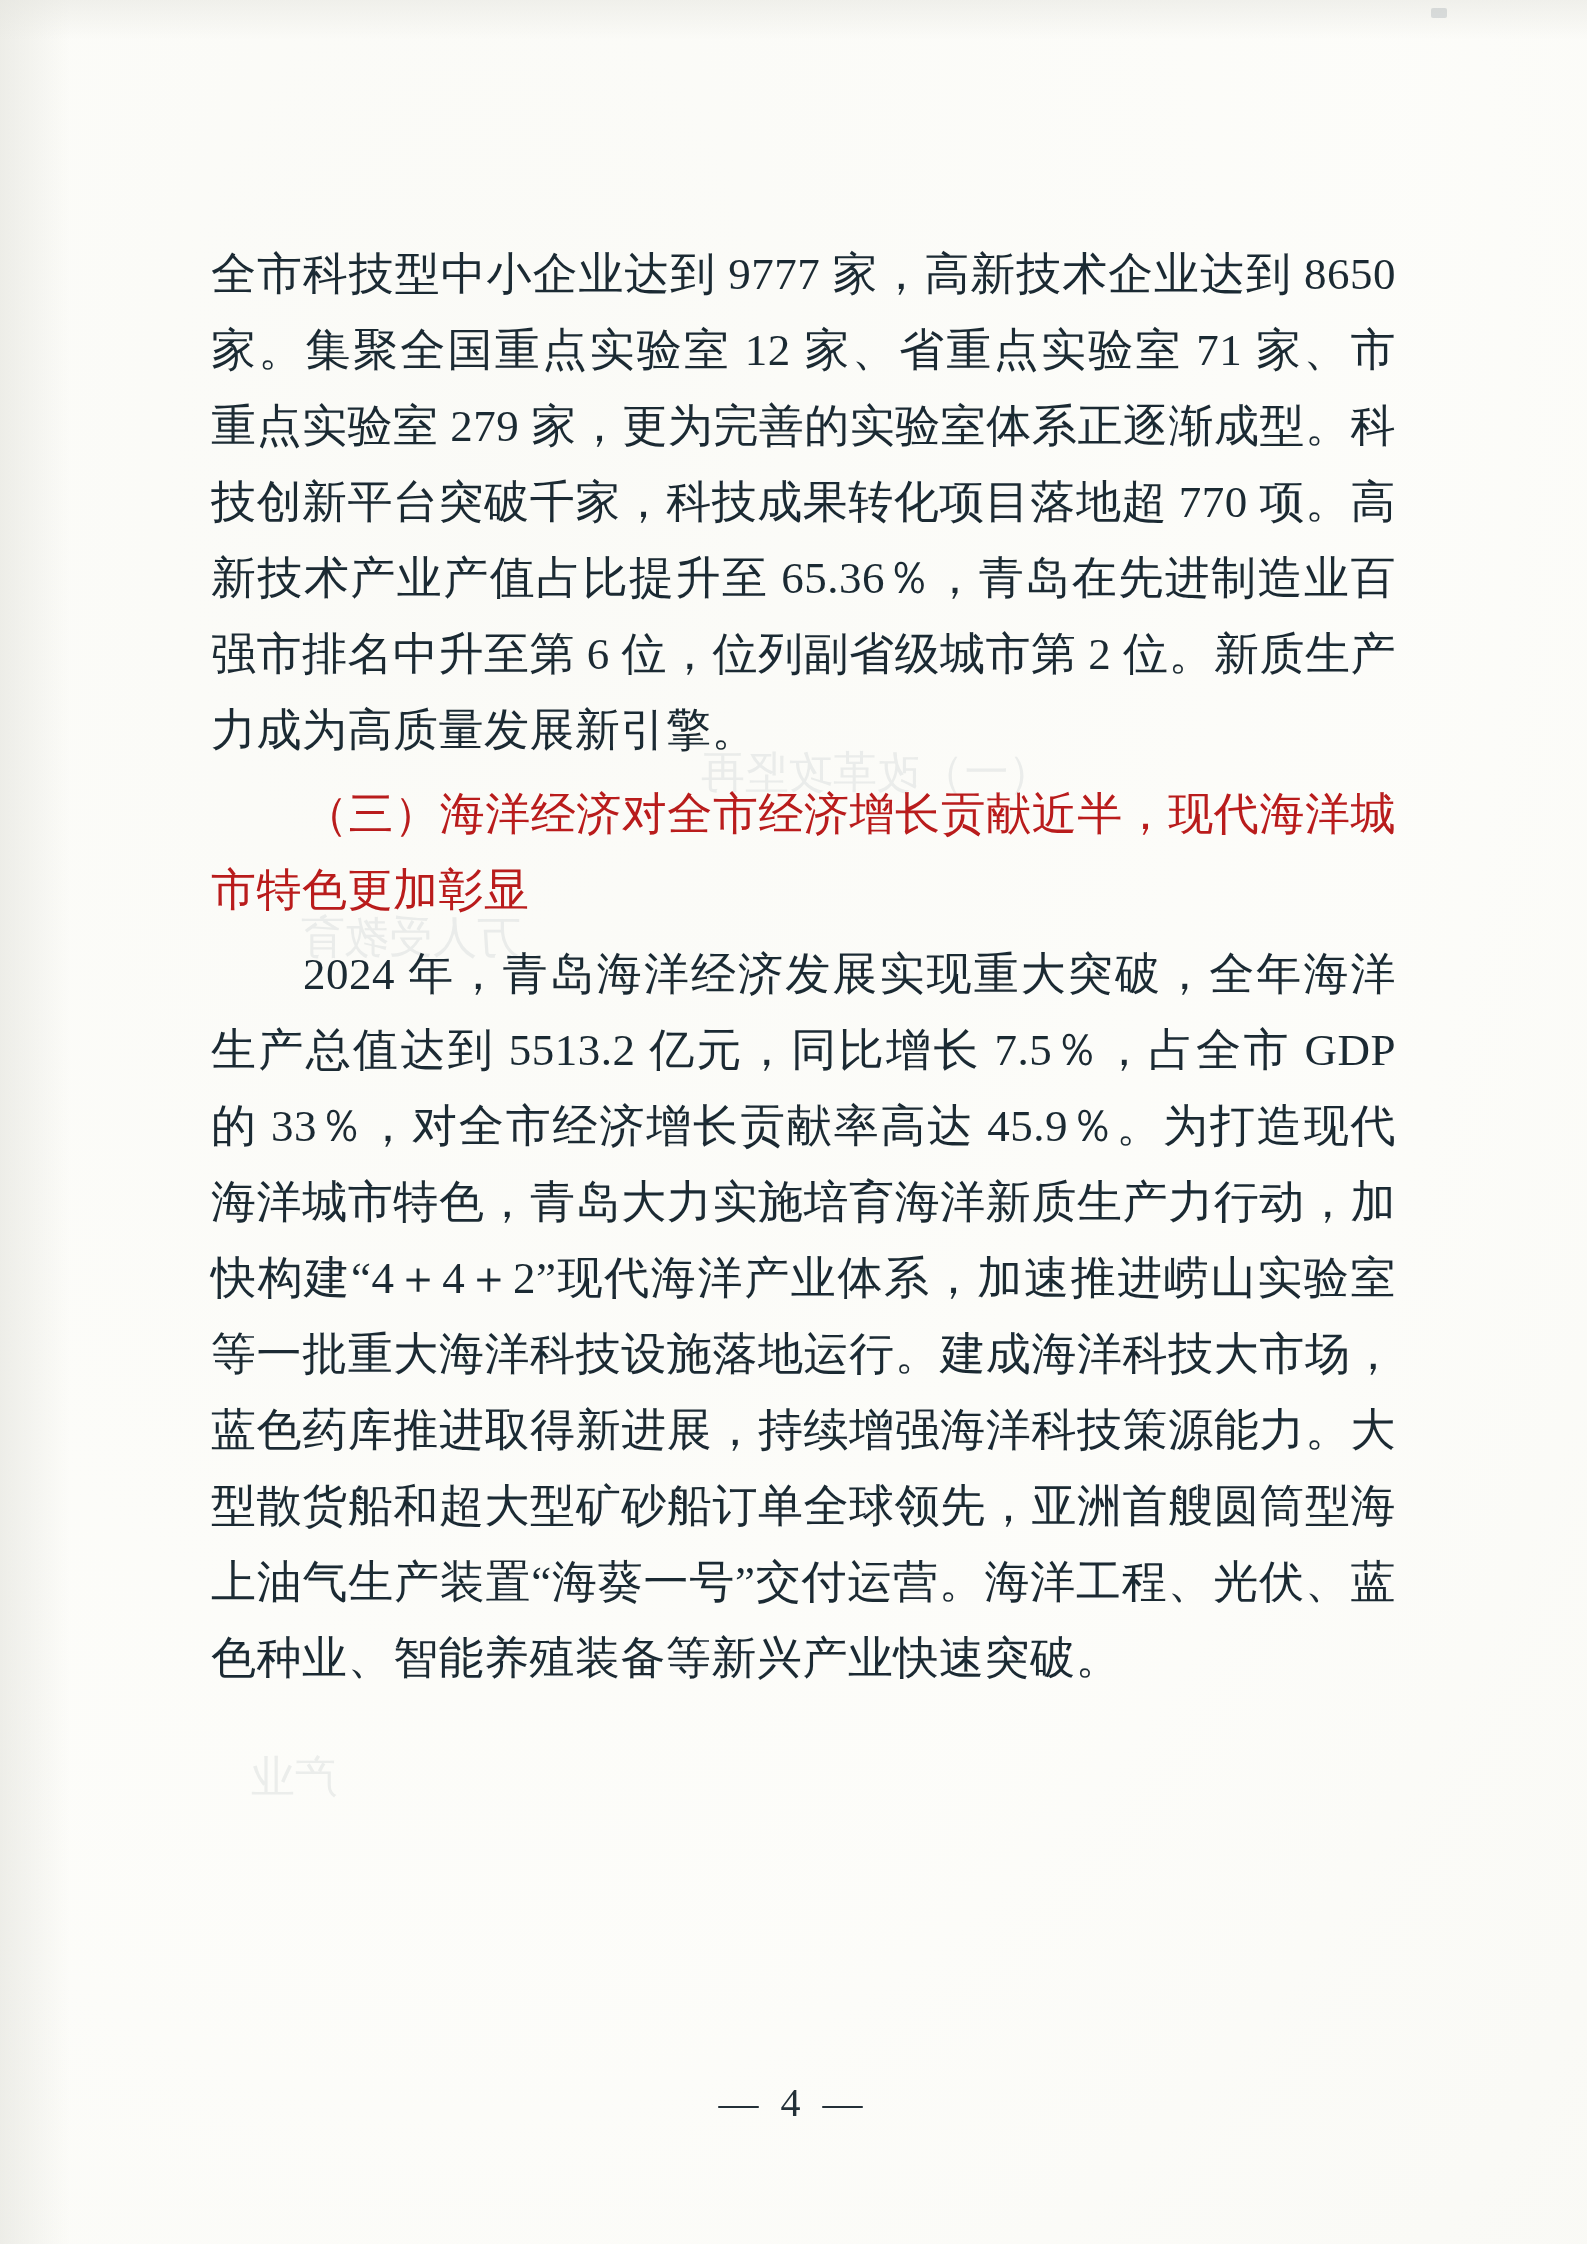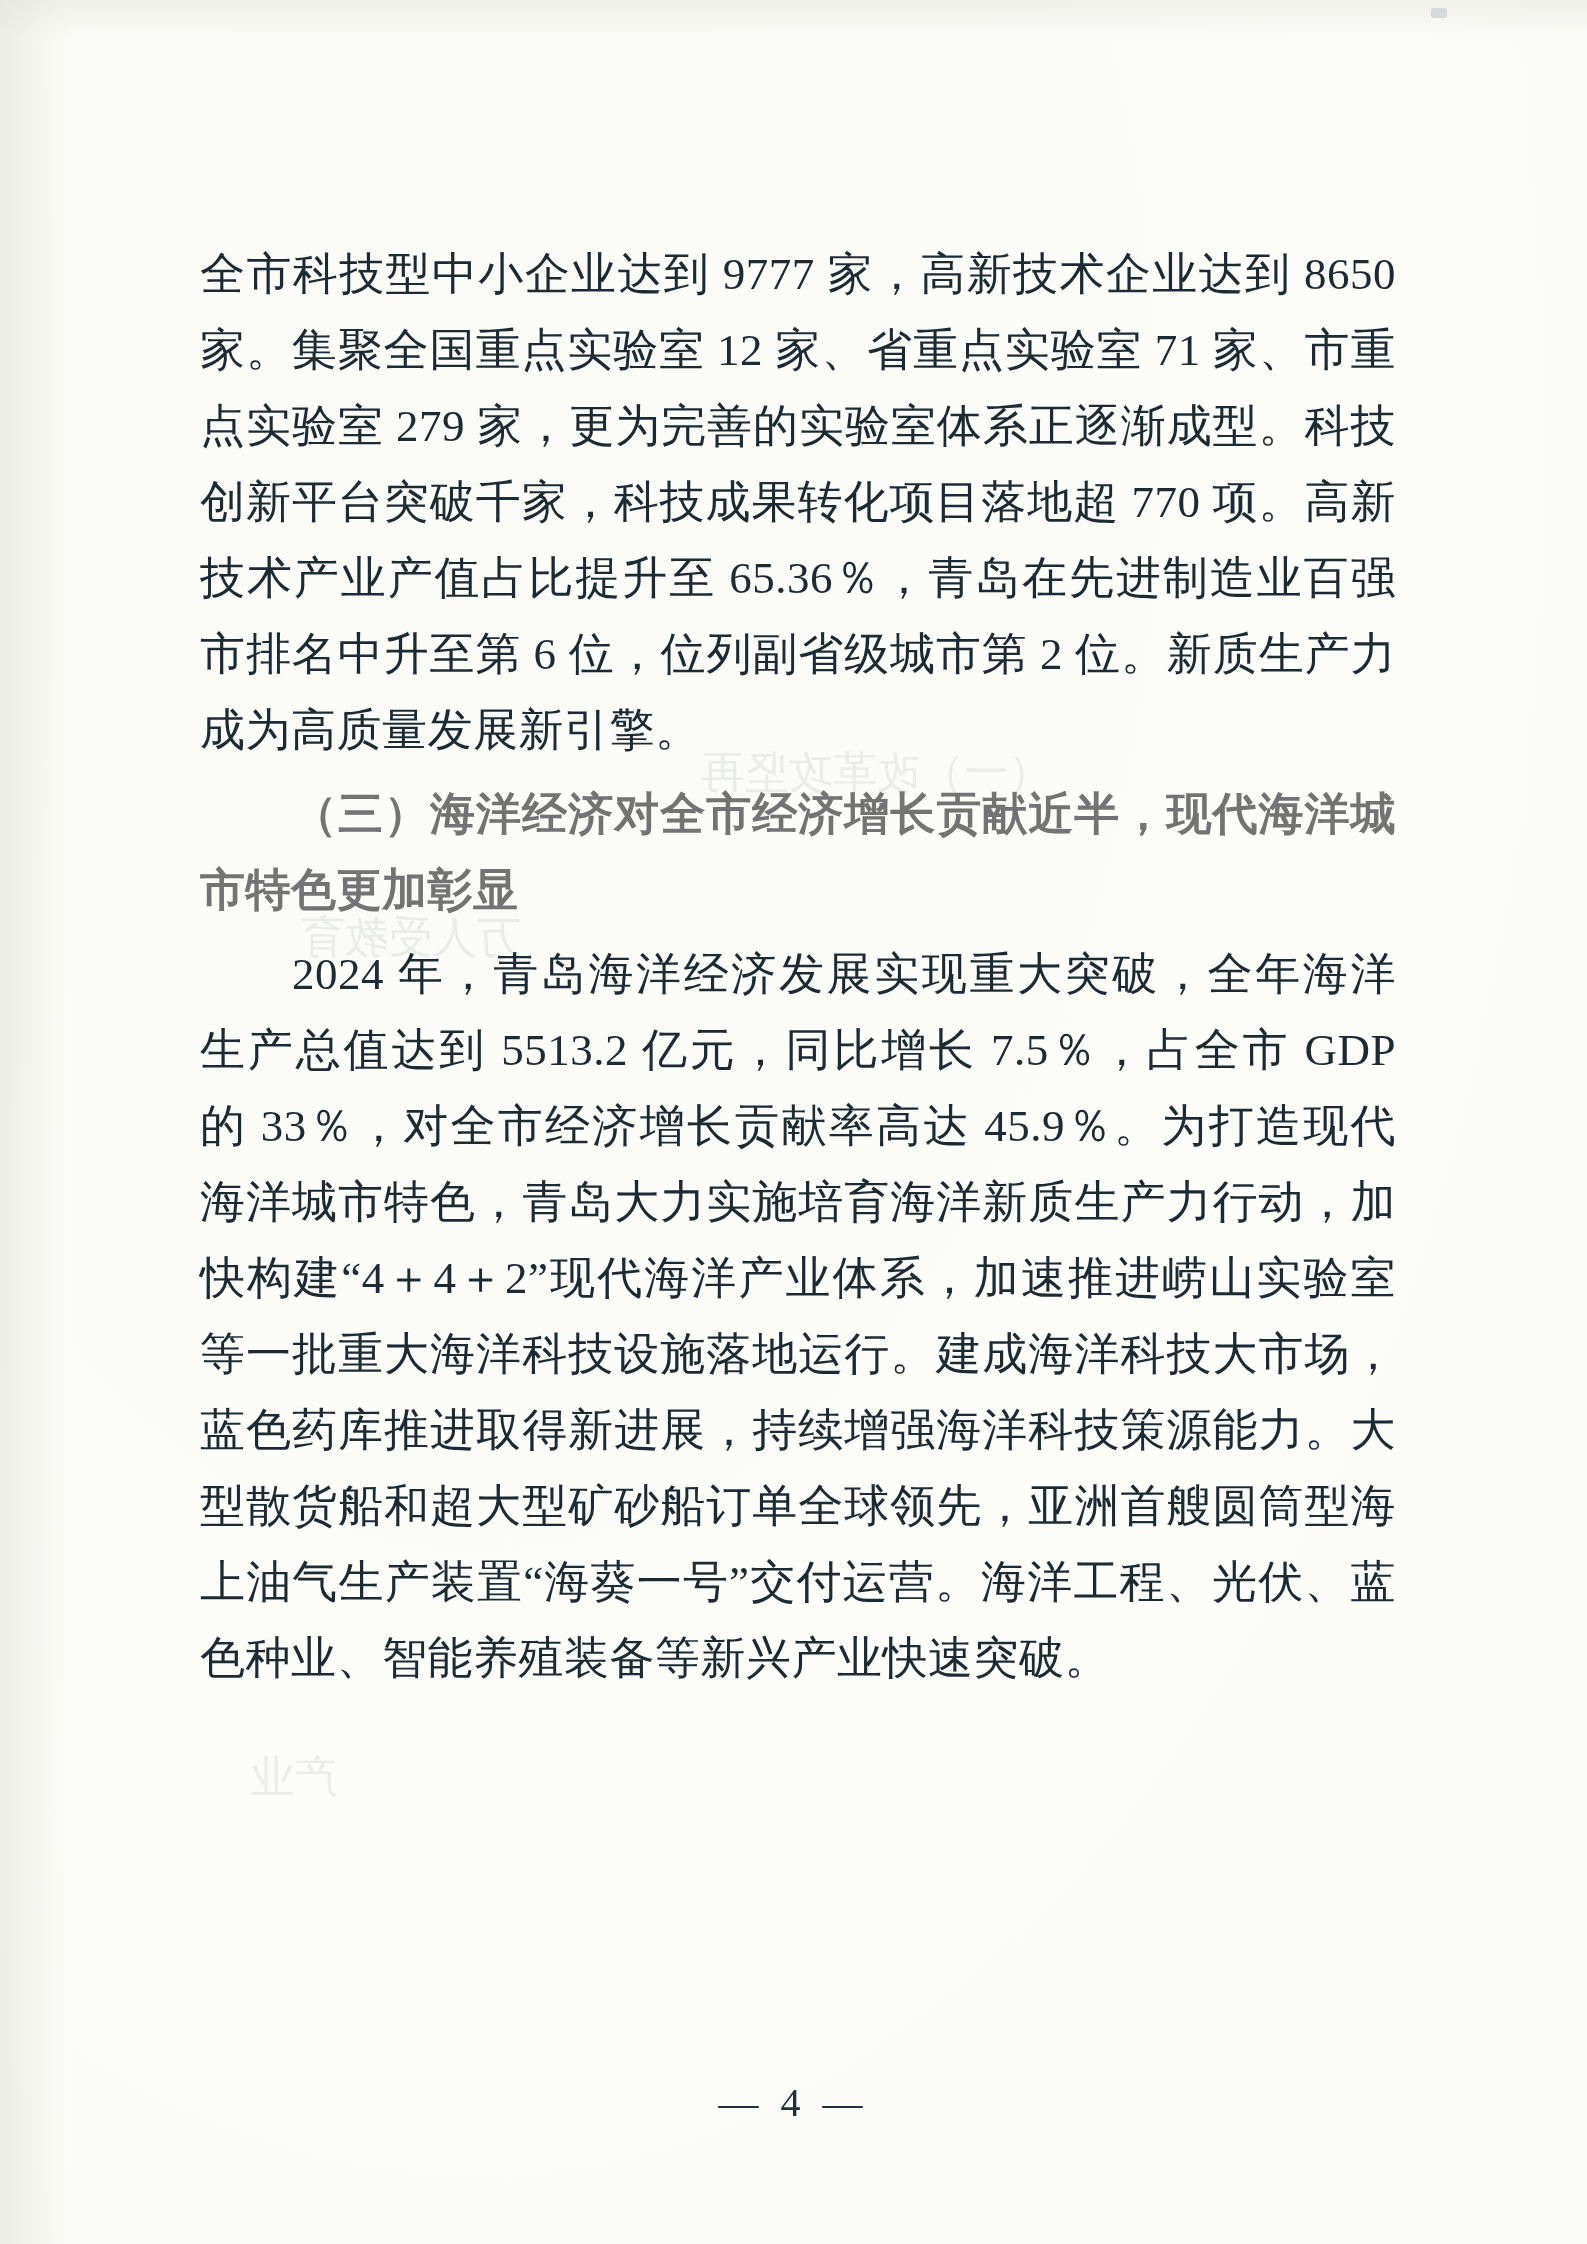--- a/index.html
+++ b/index.html
@@ -24,35 +24,35 @@
       radial-gradient(ellipse at 30% 20%, rgba(250,250,246,0.9) 0%, rgba(252,252,248,0.6) 60%, rgba(248,248,243,0.7) 100%);
     pointer-events: none;
   }
   .content {
     position: absolute;
     left: 196px;
     top: 236px;
     width: 1200px;
   }
   p.para {
-    margin: 0 0 0 4px;
+    margin: 0 0 0 15px;
     font-size: 45px;
     line-height: 76px;
     color: #1b2a33;
     text-align: justify;
     text-justify: inter-ideograph;
     letter-spacing: 0.5px;
     font-family: "Liberation Serif", serif;
   }
   p.indent {
     text-indent: 92px;
   }
   p.heading {
-    font-weight: bold;
-    color: #737373;
+    font-weight: normal;
+    color: #b91c1c;
   }
   .gap-sm { height: 8px; }
 
   .page-number {
     position: absolute;
     left: 0;
     right: 0;
     bottom: 118px;
     text-align: center;
     font-size: 40px;

